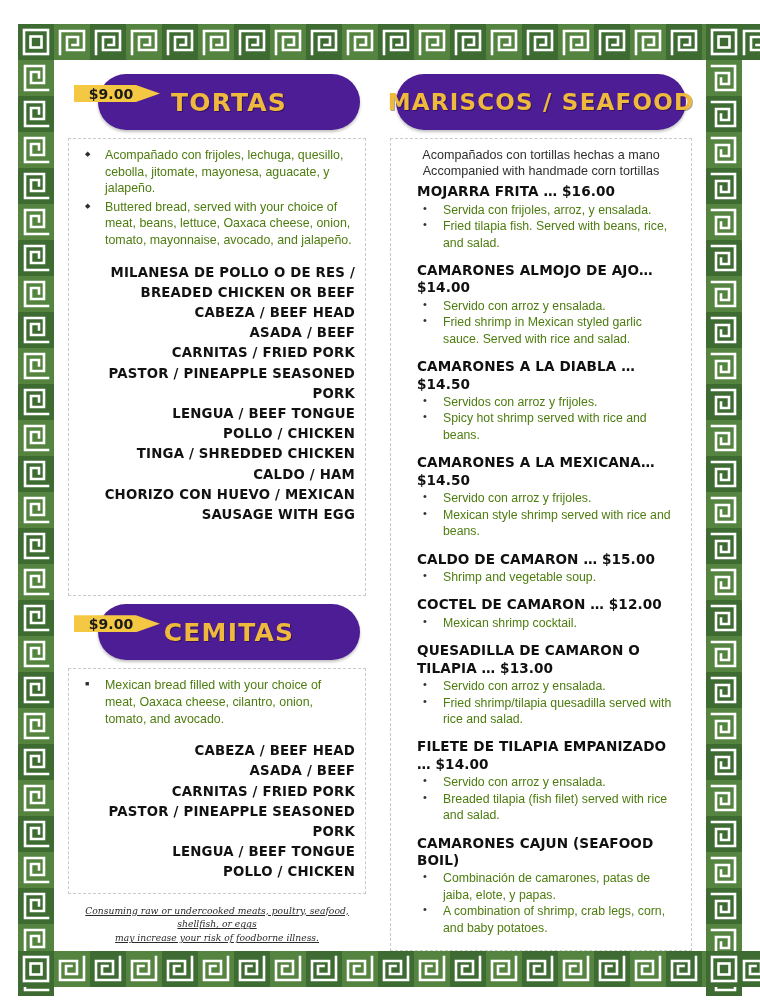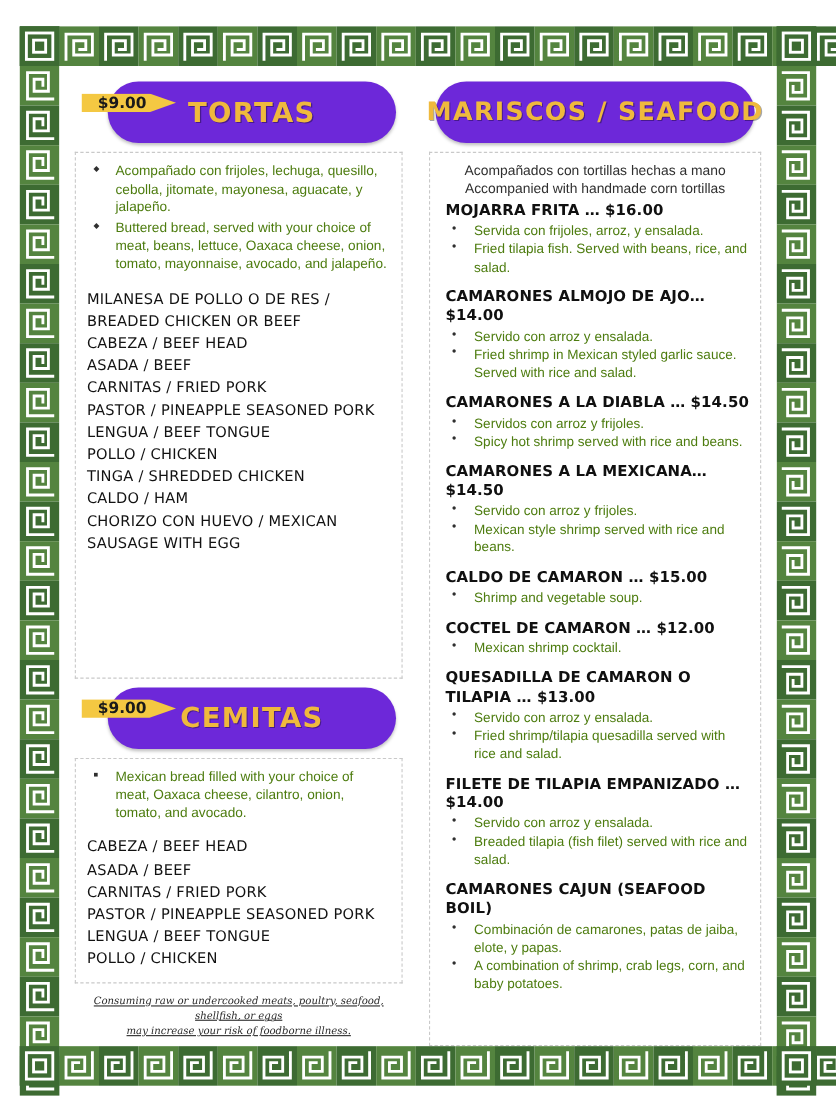--- a/index.html
+++ b/index.html
@@ -36,21 +36,21 @@
     overflow:hidden;
   }
   .col{box-sizing:border-box;}
   .col-left{width:50%;padding:0 14px 0 4px;display:flex;flex-direction:column;}
   .col-right{width:50%;padding:0 4px 0 10px;display:flex;flex-direction:column;}
 
   
   .header-wrap{position:relative;height:62px;margin:6px 0 4px 0;}
   .pill{
     position:absolute;left:30px;right:6px;top:2px;height:56px;
-    background:#6d28d9;border-radius:30px;
+    background:#4c1d95;border-radius:30px;
     display:flex;align-items:center;justify-content:center;
     box-shadow:0 2px 3px rgba(0,0,0,.25);
   }
   .pill-wide{left:6px;}
   .pill-title{
     color:#efb93d;
     font-family:"DejaVu Sans", sans-serif;
     font-weight:bold;
     font-size:25px;
     letter-spacing:1.2px;
@@ -94,36 +94,37 @@
     position:absolute;left:6px;top:0px;
     font-size:7px;line-height:1.9;color:#2f2f2f;
   }
   ul.blist.sq li:before{content:"\25A0";font-size:7px;}
   ul.blist.rd li:before{content:"\2022";font-size:11px;line-height:1.15;}
 
   
   .items{margin-top:14px;}
   .items div{
     font-family:"DejaVu Sans", sans-serif;
-    font-weight:normal;
+    font-weight:bold;
     font-size:13.3px;
     line-height:1.52;
     color:#121212;
     letter-spacing:.2px;
+    text-align:right;
   }
 
   
   .intro{
     text-align:center;
     font-size:12.6px;
     line-height:1.28;
     color:#2f2f2f;
     margin:0 0 4px 0;
   }
-  .dish{margin:0 0 2px 4px;}
+  .dish{margin:0 0 2px 16px;}
   .dish + .dish{margin-top:11px;}
   .dish-name{
     font-family:"DejaVu Sans", sans-serif;
     font-weight:bold;
     font-size:13.6px;
     line-height:1.28;
     color:#101010;
     margin-bottom:1px;
     letter-spacing:.1px;
   }

